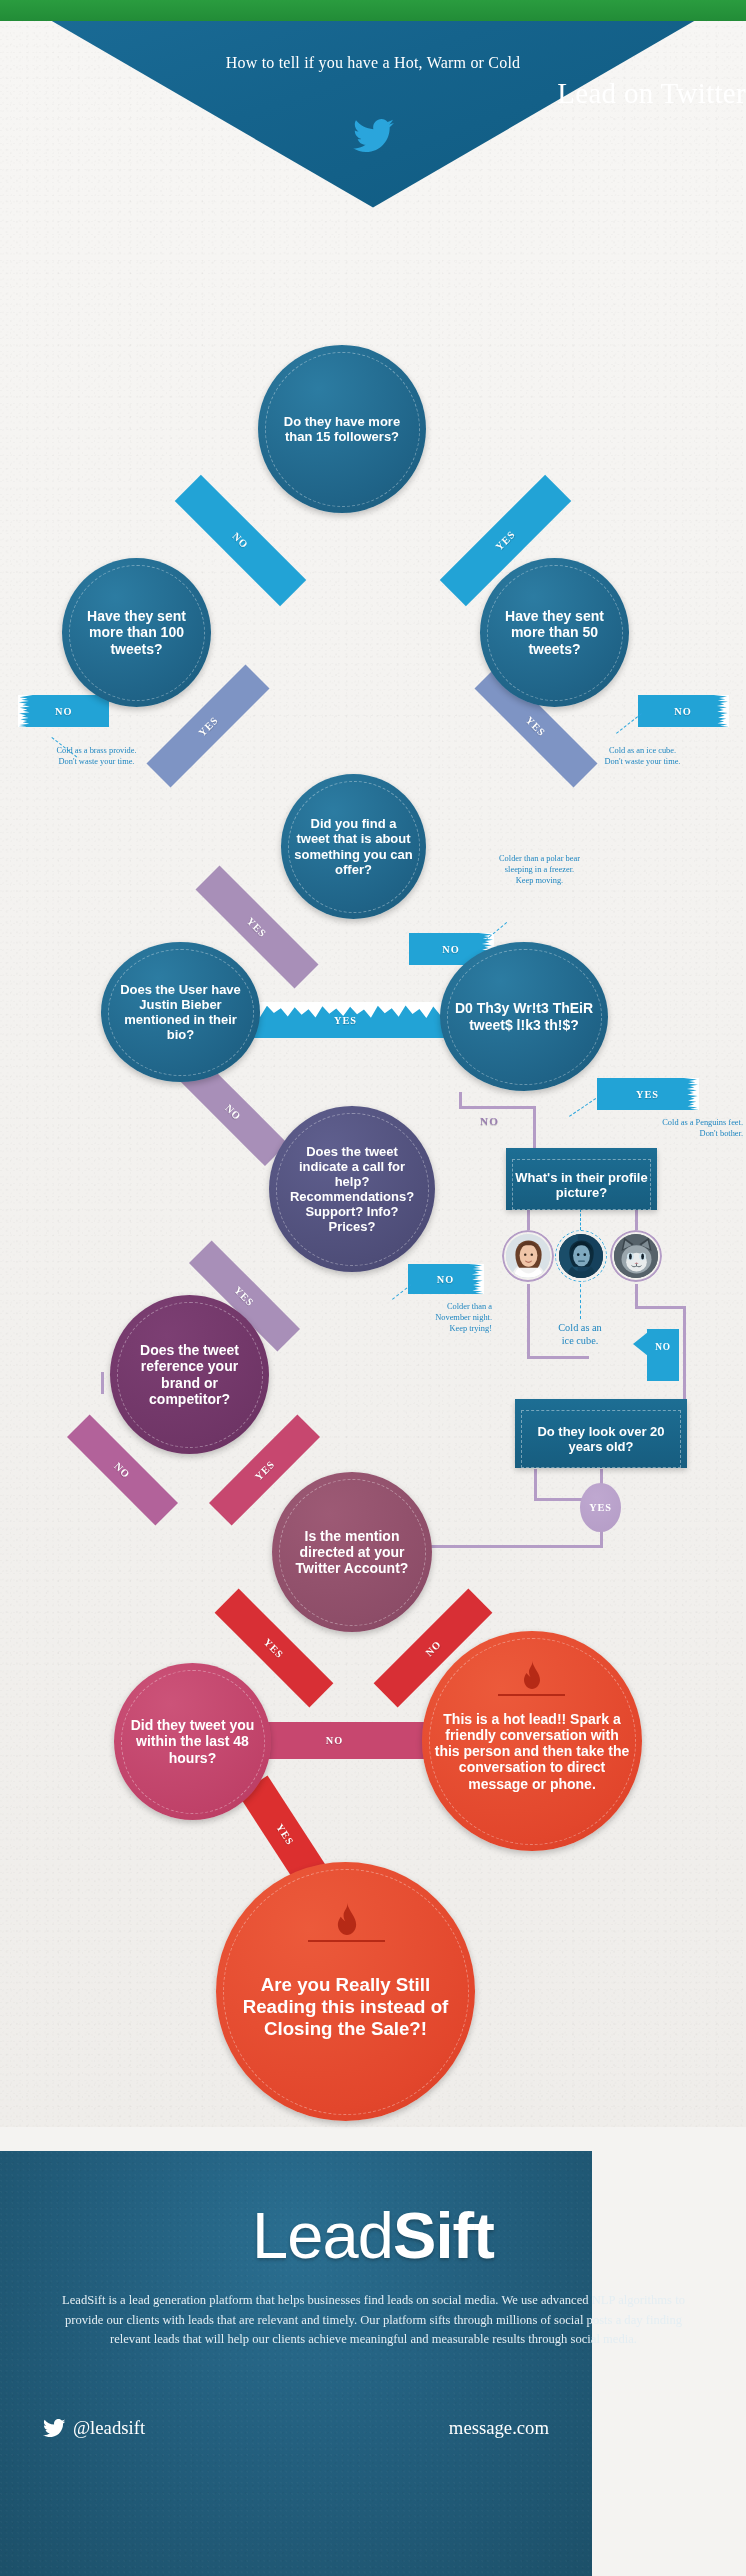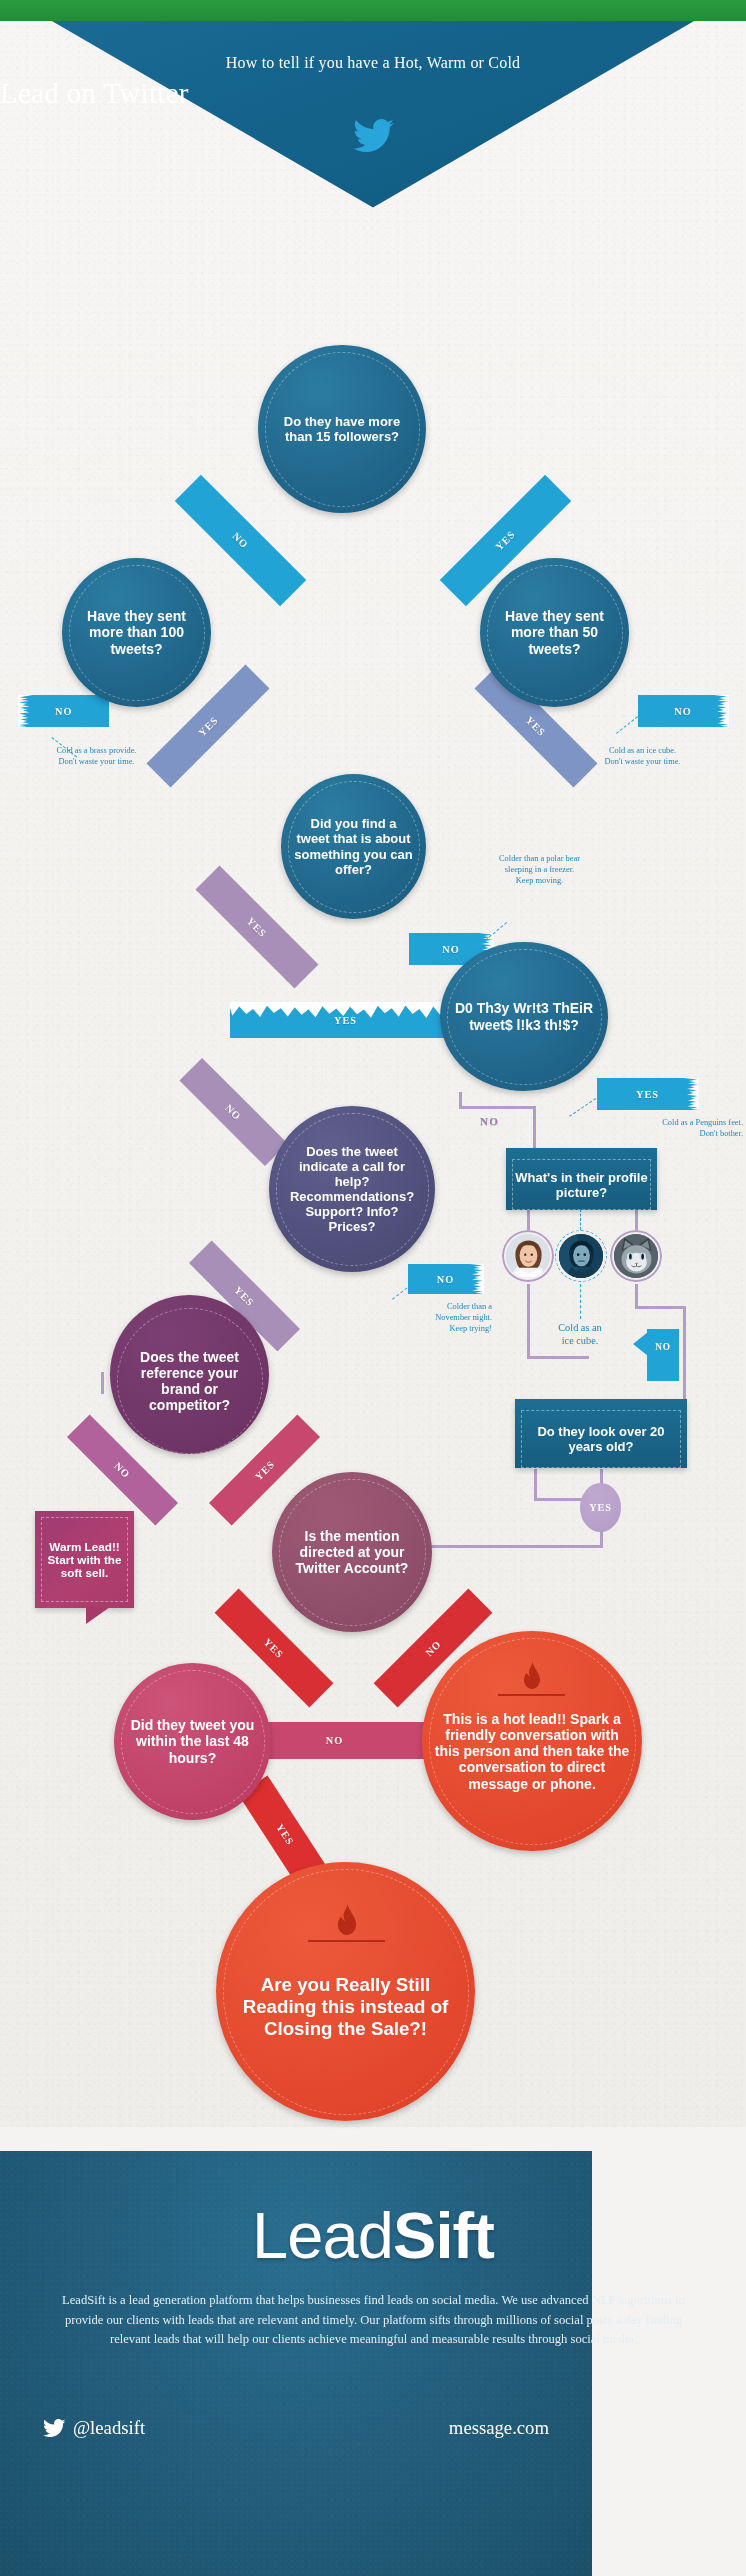--- a/index.html
+++ b/index.html
@@ -60,21 +60,21 @@
     background: linear-gradient(120deg, rgba(255,255,255,0.07) 0 2.8px, transparent 2.8px 8.4px,
                                 rgba(255,255,255,0.05) 8.4px 10.3px, transparent 10.3px 100%);
     clip-path: polygon(51px 0, 695px 0, 373px 187px);
   }
   .header-title-sm {
     position: absolute; top: 54px; left: 0; width: 746px; text-align: center;
     font-family: "Liberation Serif", serif;
     font-size: 16px; color: #ffffff; letter-spacing: 0.2px;
   }
   .header-title-lg {
-    position: absolute; top: 77px; left: 0; width: 746px; text-align: left;
+    position: absolute; top: 77px; left: 0; width: 746px; text-align: right;
     font-family: "Liberation Serif", serif;
     font-size: 29px; color: #ffffff; letter-spacing: 0.3px;
   }
   .twitter-bird-hdr {
     position: absolute; top: 119px; left: 373px; margin-left: -20.5px;
     width: 41px; height: 34px;
   }
 
   
   .node {
@@ -90,21 +90,21 @@
   }
   .node .inner {
     border-radius: 50%;
     width: calc(100% - 13px); height: calc(100% - 13px);
     border: 0.9px dashed rgba(255,255,255,0.34);
     display: flex; align-items: center; justify-content: center;
     padding: 3.7px;
   }
   .c-blue   { background: radial-gradient(circle at 36% 26%, #2c7ca2, #1f6387 70%, #1b5877); }
   .c-purpleblue { background: radial-gradient(circle at 36% 26%, #5f5f8e, #4e4d78 72%, #46456d); }
-  .c-purple { background: radial-gradient(circle at 36% 26%, #7c3f73, #6f3566 72%, #632e5b); align-items: flex-end; }
+  .c-purple { background: radial-gradient(circle at 36% 26%, #7c3f73, #6f3566 72%, #632e5b); }
   .c-mauve  { background: radial-gradient(circle at 36% 26%, #9d5a75, #8d4d68 72%, #80445e); }
   .c-pink   { background: radial-gradient(circle at 36% 26%, #cc5379, #bf4168 72%, #b3385d); }
   .c-red    { background: radial-gradient(circle at 36% 26%, #ec5a3b, #e2462c 72%, #d63c24); }
   .c-lilac  { background: radial-gradient(circle at 40% 30%, #bfa8d0, #b49cc6); }
 
   
   .ribbon {
     position: absolute;
     display: flex; align-items: center; justify-content: center;
     color: #fff;
@@ -355,20 +355,25 @@
 
   <div class="ribbon r-cyan" style="left:230px; top:1003px; width:231px; height:35px;">
     <span>YES</span>
     <div class="icicles top"></div>
   </div>
 
   <div class="ribbon r-lavender" style="left:173px; top:1096px; width:121px; height:32px; transform:rotate(45deg); transform-origin:center;">
     <span>NO</span>
   </div>
 
+  <div class="node c-blue" style="left:101px; top:942px; width:159px; height:140px; font-size:13px; border-radius:50%;">
+    <div class="inner">
+        <span>Does the User have Justin Bieber mentioned in their bio?</span>
+      </div>
+  </div>
 
   <div class="node c-blue" style="left:440px; top:942px; width:168px; height:149px; font-size:14px;">
     <div class="inner">
         <span>D0 Th3y Wr!t3 ThEiR tweet$ l!k3 th!$?</span>
       </div>
   </div>
 
   <div class="ribbon r-cyan" style="left:597px; top:1078px; width:101px; height:32px;">
     <span>YES</span>
     <div class="icicles right"></div>
@@ -507,26 +512,20 @@
 
   <div class="wire" style="left:101px; top:1372px; width:2.8px; height:22.4px;"></div>
 
   <div class="ribbon r-plum" style="left:60px; top:1454px; width:125px; height:32px; transform:rotate(45deg); transform-origin:center;">
     <span>NO</span>
   </div>
   <div class="ribbon r-rose" style="left:202px; top:1454px; width:125px; height:32px; transform:rotate(-45deg); transform-origin:center;">
     <span>YES</span>
   </div>
 
-  <div class="box b-plum" style="left:35px; top:1511px; width:99px; height:97px; font-size:11.7px;">
-    <div class="inner">
-        <span>Warm Lead!! Start with the soft sell.</span>
-      </div>
-    <div class="callout-tail"></div>
-  </div>
 
   <div class="node c-mauve" style="left:272px; top:1472px; width:160px; height:160px; font-size:14px;">
     <div class="inner">
         <span>Is the mention directed at your Twitter Account?</span>
       </div>
   </div>
 
   <div class="ribbon r-crimson" style="left:207px; top:1631px; width:134px; height:34px; transform:rotate(45deg); transform-origin:center;">
     <span>YES</span>
   </div>

